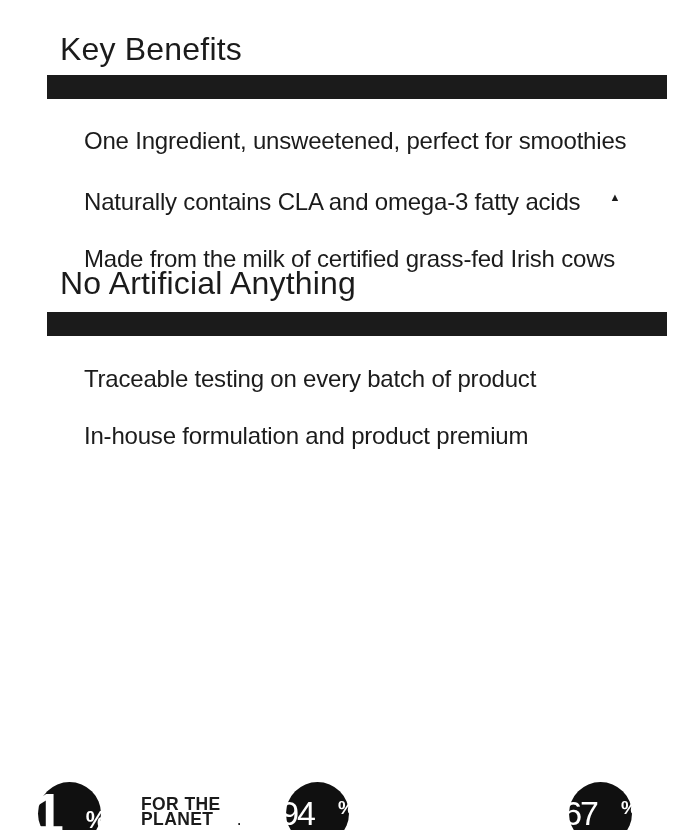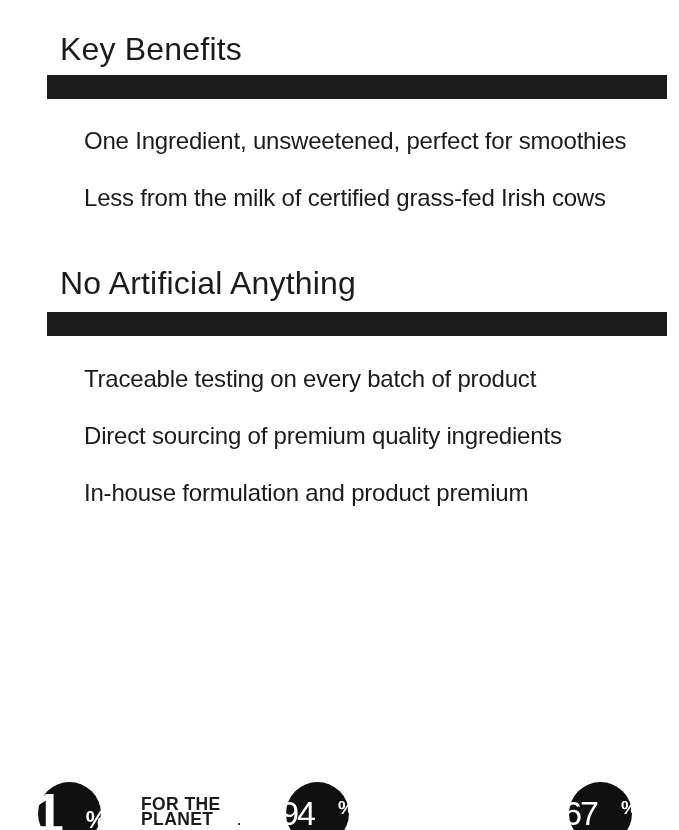--- a/index.html
+++ b/index.html
@@ -127,29 +127,29 @@
 </head>
 <body>
 
 <div class="page">
 
   <h2 id="title-1" class="section-title">Key Benefits</h2>
   <div id="rule-1" class="rule"></div>
 
   <div id="lines-1" class="lines">
     <p class="line"><span>One Ingredient, unsweetened, perfect for smoothies</span></p>
-    <p class="line"><span>Less from the milk of certified grass-fed Irish cows</span></p>
+    <p class="line"><span>Naturally contains CLA and omega-3 fatty acids</span><span class="sup-tri">▲</span></p>
+    <p class="line"><span>Made from the milk of certified grass-fed Irish cows</span></p>
   </div>
 
   <h2 id="title-2" class="section-title">No Artificial Anything</h2>
   <div id="rule-2" class="rule"></div>
 
   <div id="lines-2" class="lines">
     <p class="line"><span>Traceable testing on every batch of product</span></p>
-    <p class="line"><span>Direct sourcing of premium quality ingredients</span></p>
     <p class="line"><span>In-house formulation and product premium</span></p>
   </div>
 
   <div id="badge-1" class="badge">
     <div class="circle">
       <span class="one-num">1</span>
       <span class="one-pct">%</span>
     </div>
     <div class="badge-label">
       <span>For the</span><br>

